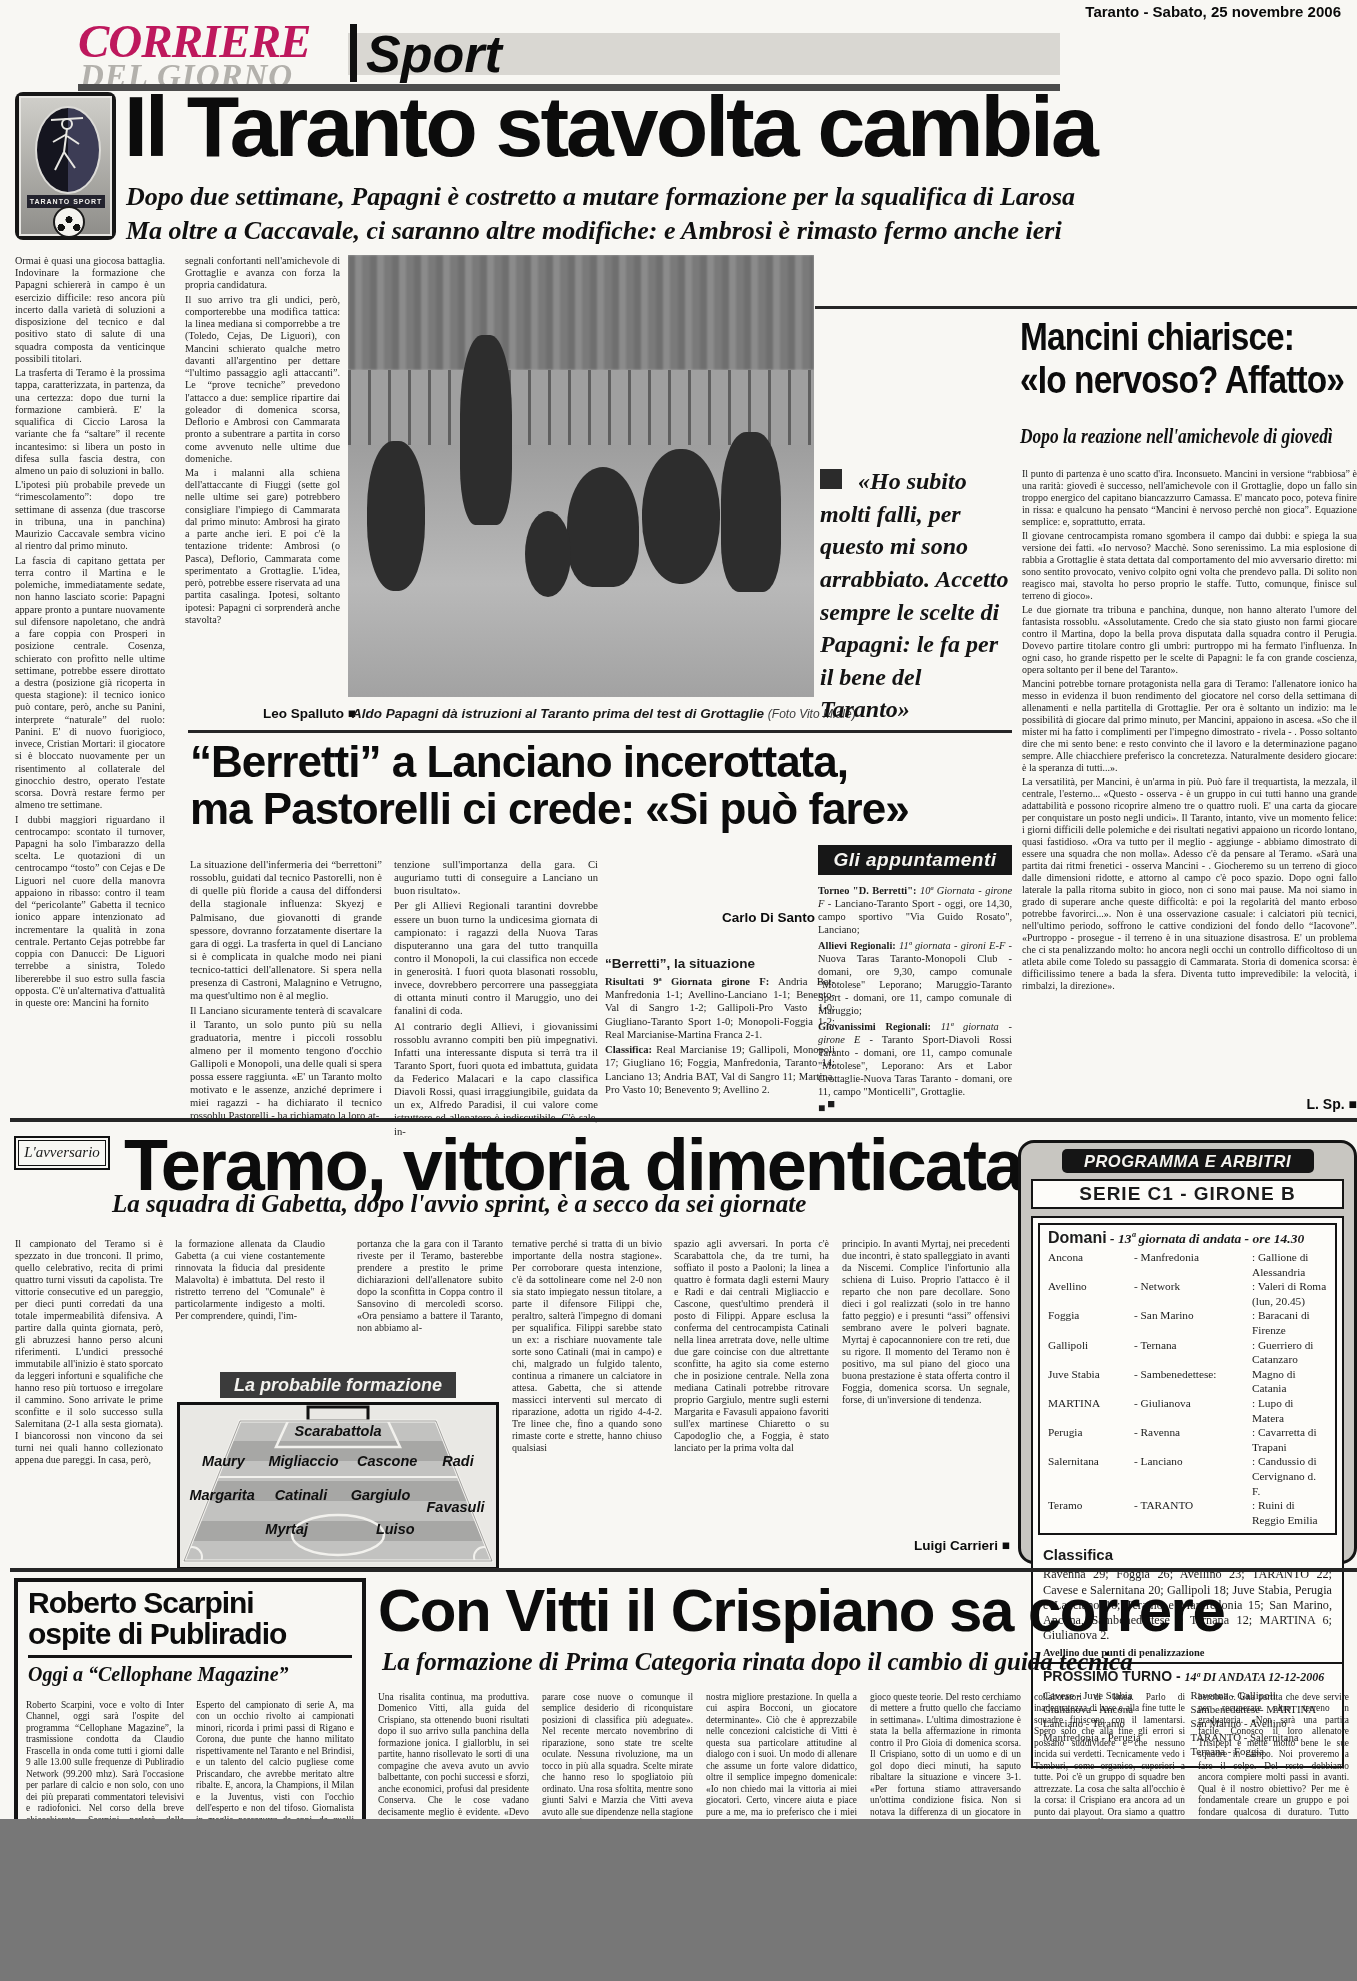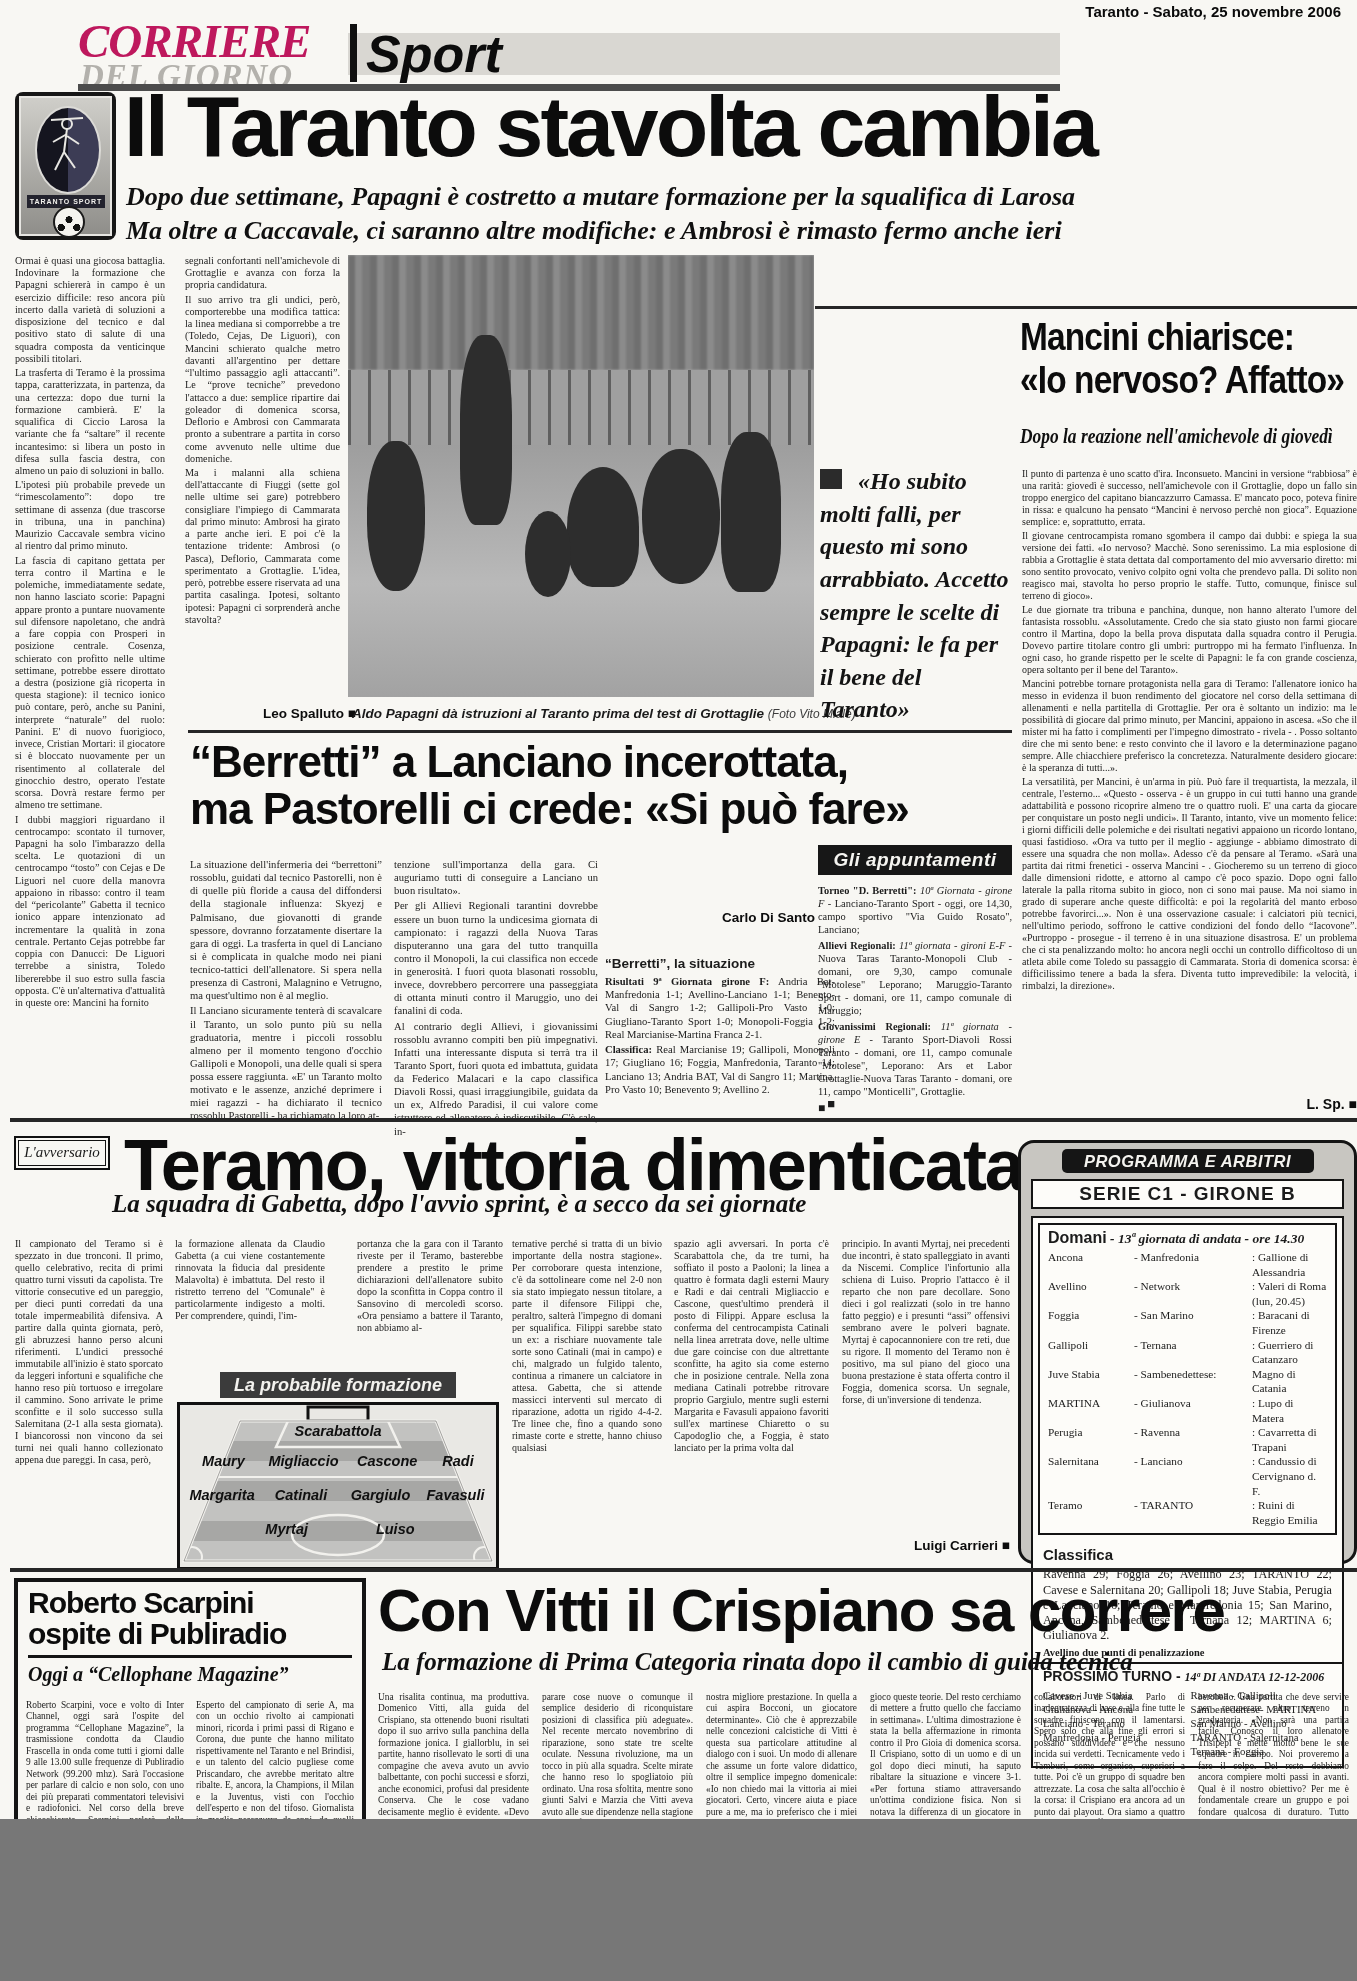--- a/index.html
+++ b/index.html
@@ -267,21 +267,21 @@
         <polygon points="60,16 256,16 312,156 4,156" fill="none" stroke="#111" stroke-width="1" opacity=".35"></polygon>
       </svg>
       <div class="pname" style="left:0;top:18px;width:100%;text-align:center;">Scarabattola</div>
       <div class="pname" style="left:7%;top:48px;">Maury</div>
       <div class="pname" style="left:28%;top:48px;">Migliaccio</div>
       <div class="pname" style="left:56%;top:48px;">Cascone</div>
       <div class="pname" style="left:83%;top:48px;">Radi</div>
       <div class="pname" style="left:3%;top:82px;">Margarita</div>
       <div class="pname" style="left:30%;top:82px;">Catinali</div>
       <div class="pname" style="left:54%;top:82px;">Gargiulo</div>
-      <div class="pname" style="left:78%;top:82px;">Favasuli</div>
+      <div class="pname" style="left:78%;top:94px;">Favasuli</div>
       <div class="pname" style="left:27%;top:116px;">Myrtaj</div>
       <div class="pname" style="left:62%;top:116px;">Luiso</div>
     </div>
   </div>
 
   <div class="abs" id="progbox">
     <div id="prog-head">PROGRAMMA E ARBITRI</div>
     <div id="prog-league">SERIE C1 - GIRONE B</div>
     <div id="prog-white">
       <div id="prog-fixtures">

